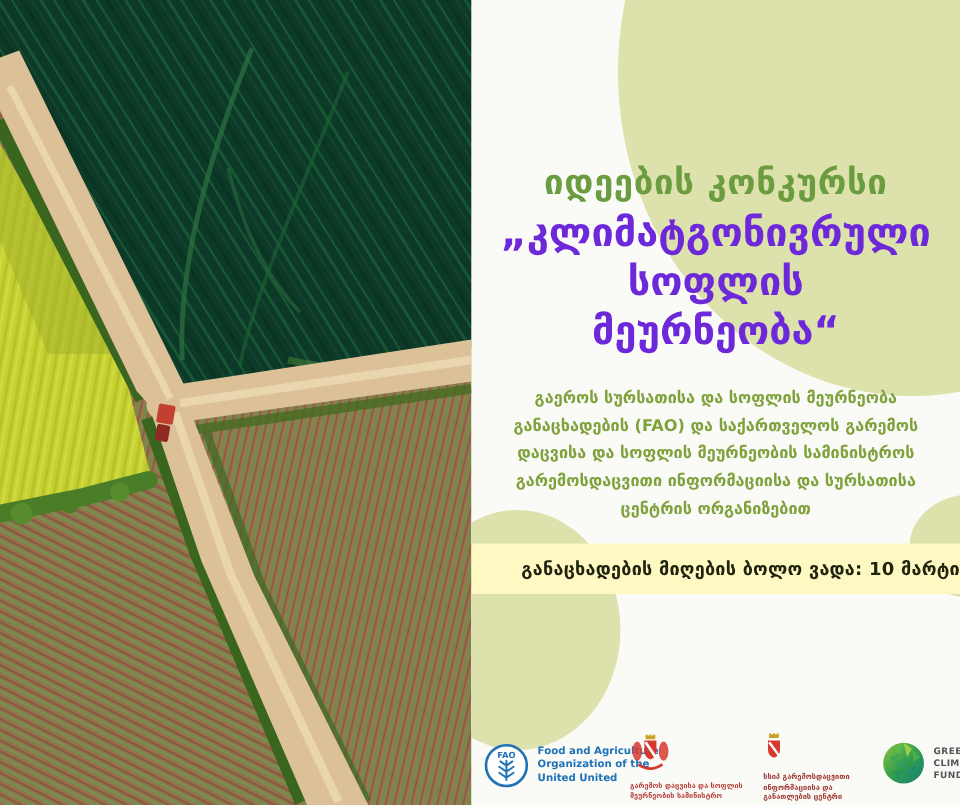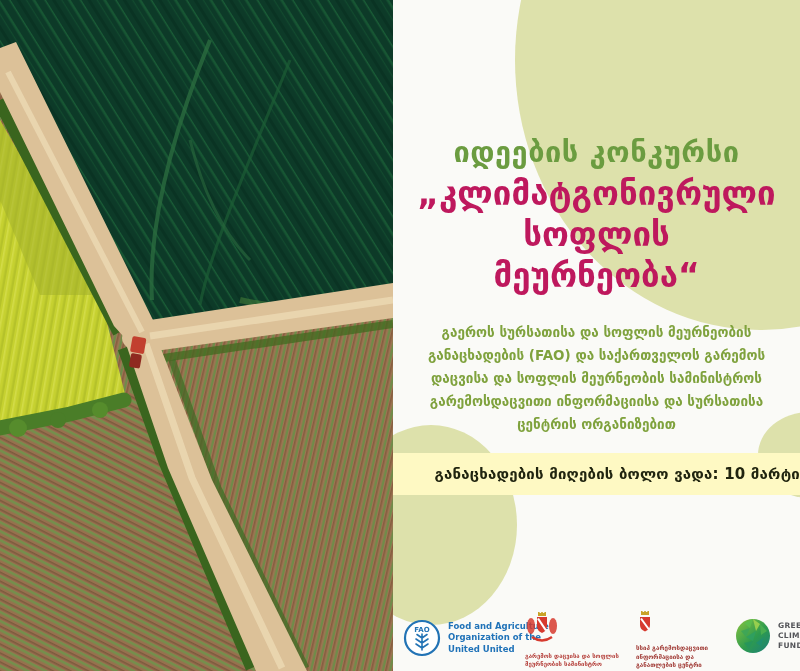--- a/index.html
+++ b/index.html
@@ -10,21 +10,21 @@
   
   .panel{position:absolute;left:393px;top:0;width:407px;height:671px;
          background:#fafaf7;overflow:hidden;}
   .blob{position:absolute;background:#dde1ab;border-radius:50%;}
   #blobTR{left:122px;top:-210px;width:490px;height:540px;}
   #blobBL{left:-48px;top:425px;width:172px;height:200px;}
   #blobBR{left:365px;top:412px;width:104px;height:86px;}
   .title1{position:absolute;left:0;right:0;top:135px;text-align:center;
           font-size:29px;font-weight:bold;color:#6b9c40;letter-spacing:.5px;}
   .title2{position:absolute;left:0;right:0;top:173px;text-align:center;
-          font-size:33px;font-weight:bold;color:#be185d;line-height:41px;}
+          font-size:33px;font-weight:bold;color:#6d28d9;line-height:41px;}
   .title2 span{display:block;}
   .organizer{position:absolute;left:4px;right:4px;top:321px;text-align:center;
           font-size:13.5px;font-weight:bold;color:#7fa23d;line-height:23px;}
   .organizer span{display:block;}
   .banner{position:absolute;left:0;top:453px;width:100%;height:42px;background:#fef9c3;
           display:flex;align-items:center;justify-content:flex-end;
           font-size:15px;font-weight:bold;color:#20240f;letter-spacing:.2px;}
   
   .logo-fao{position:absolute;left:10px;top:619px;display:flex;align-items:center;gap:7px;}
   .fao-name{font-size:8.5px;line-height:1.3;font-weight:bold;color:#1f72b8;}
@@ -114,21 +114,21 @@
 
     <div class="title1">იდეების კონკურსი</div>
 
     <div class="title2">
       <span>„კლიმატგონივრული</span>
       <span>სოფლის</span>
       <span>მეურნეობა“</span>
     </div>
 
     <div class="organizer">
-      <span>გაეროს სურსათისა და სოფლის მეურნეობის</span>
+      <span>გაეროს სურსათისა და სოფლის მეურნეობა</span>
       <span>განაცხადების (FAO) და საქართველოს გარემოს</span>
       <span>დაცვისა და სოფლის მეურნეობის სამინისტროს</span>
       <span>გარემოსდაცვითი ინფორმაციისა და სურსათისა</span>
       <span>ცენტრის ორგანიზებით</span>
     </div>
 
     <div class="banner">
       <span>განაცხადების მიღების ბოლო ვადა: 10 მარტი</span>
     </div>
 

